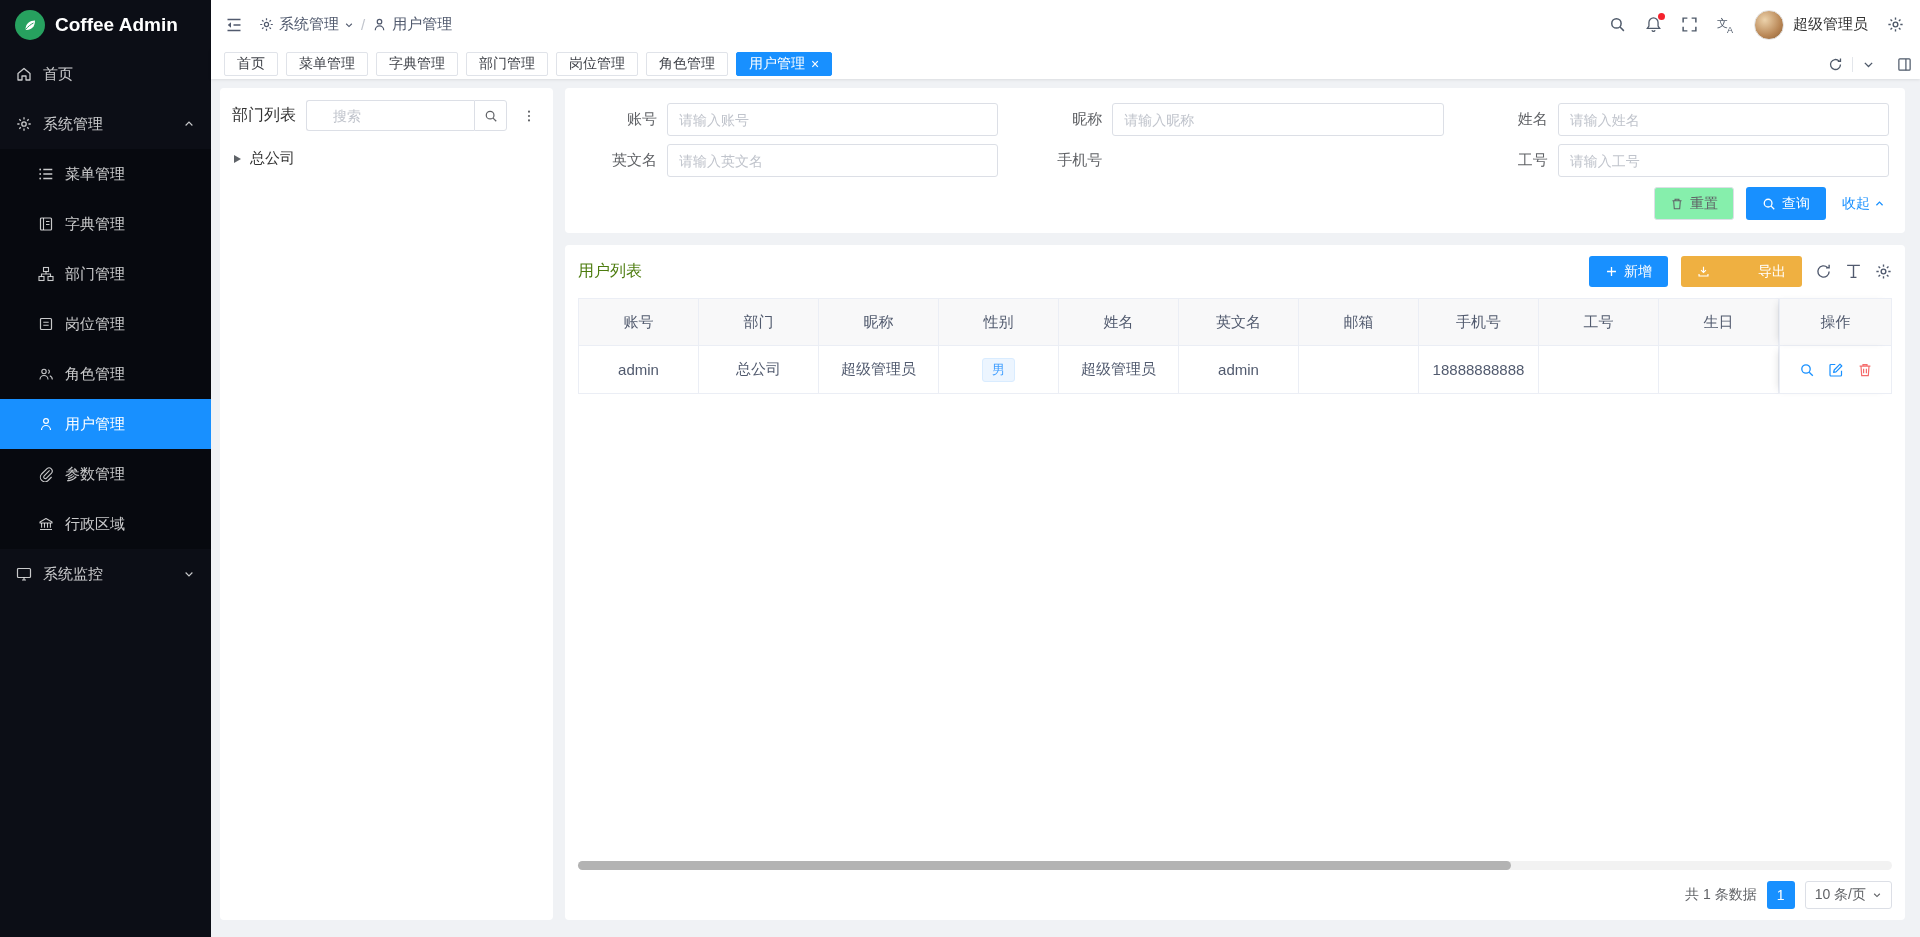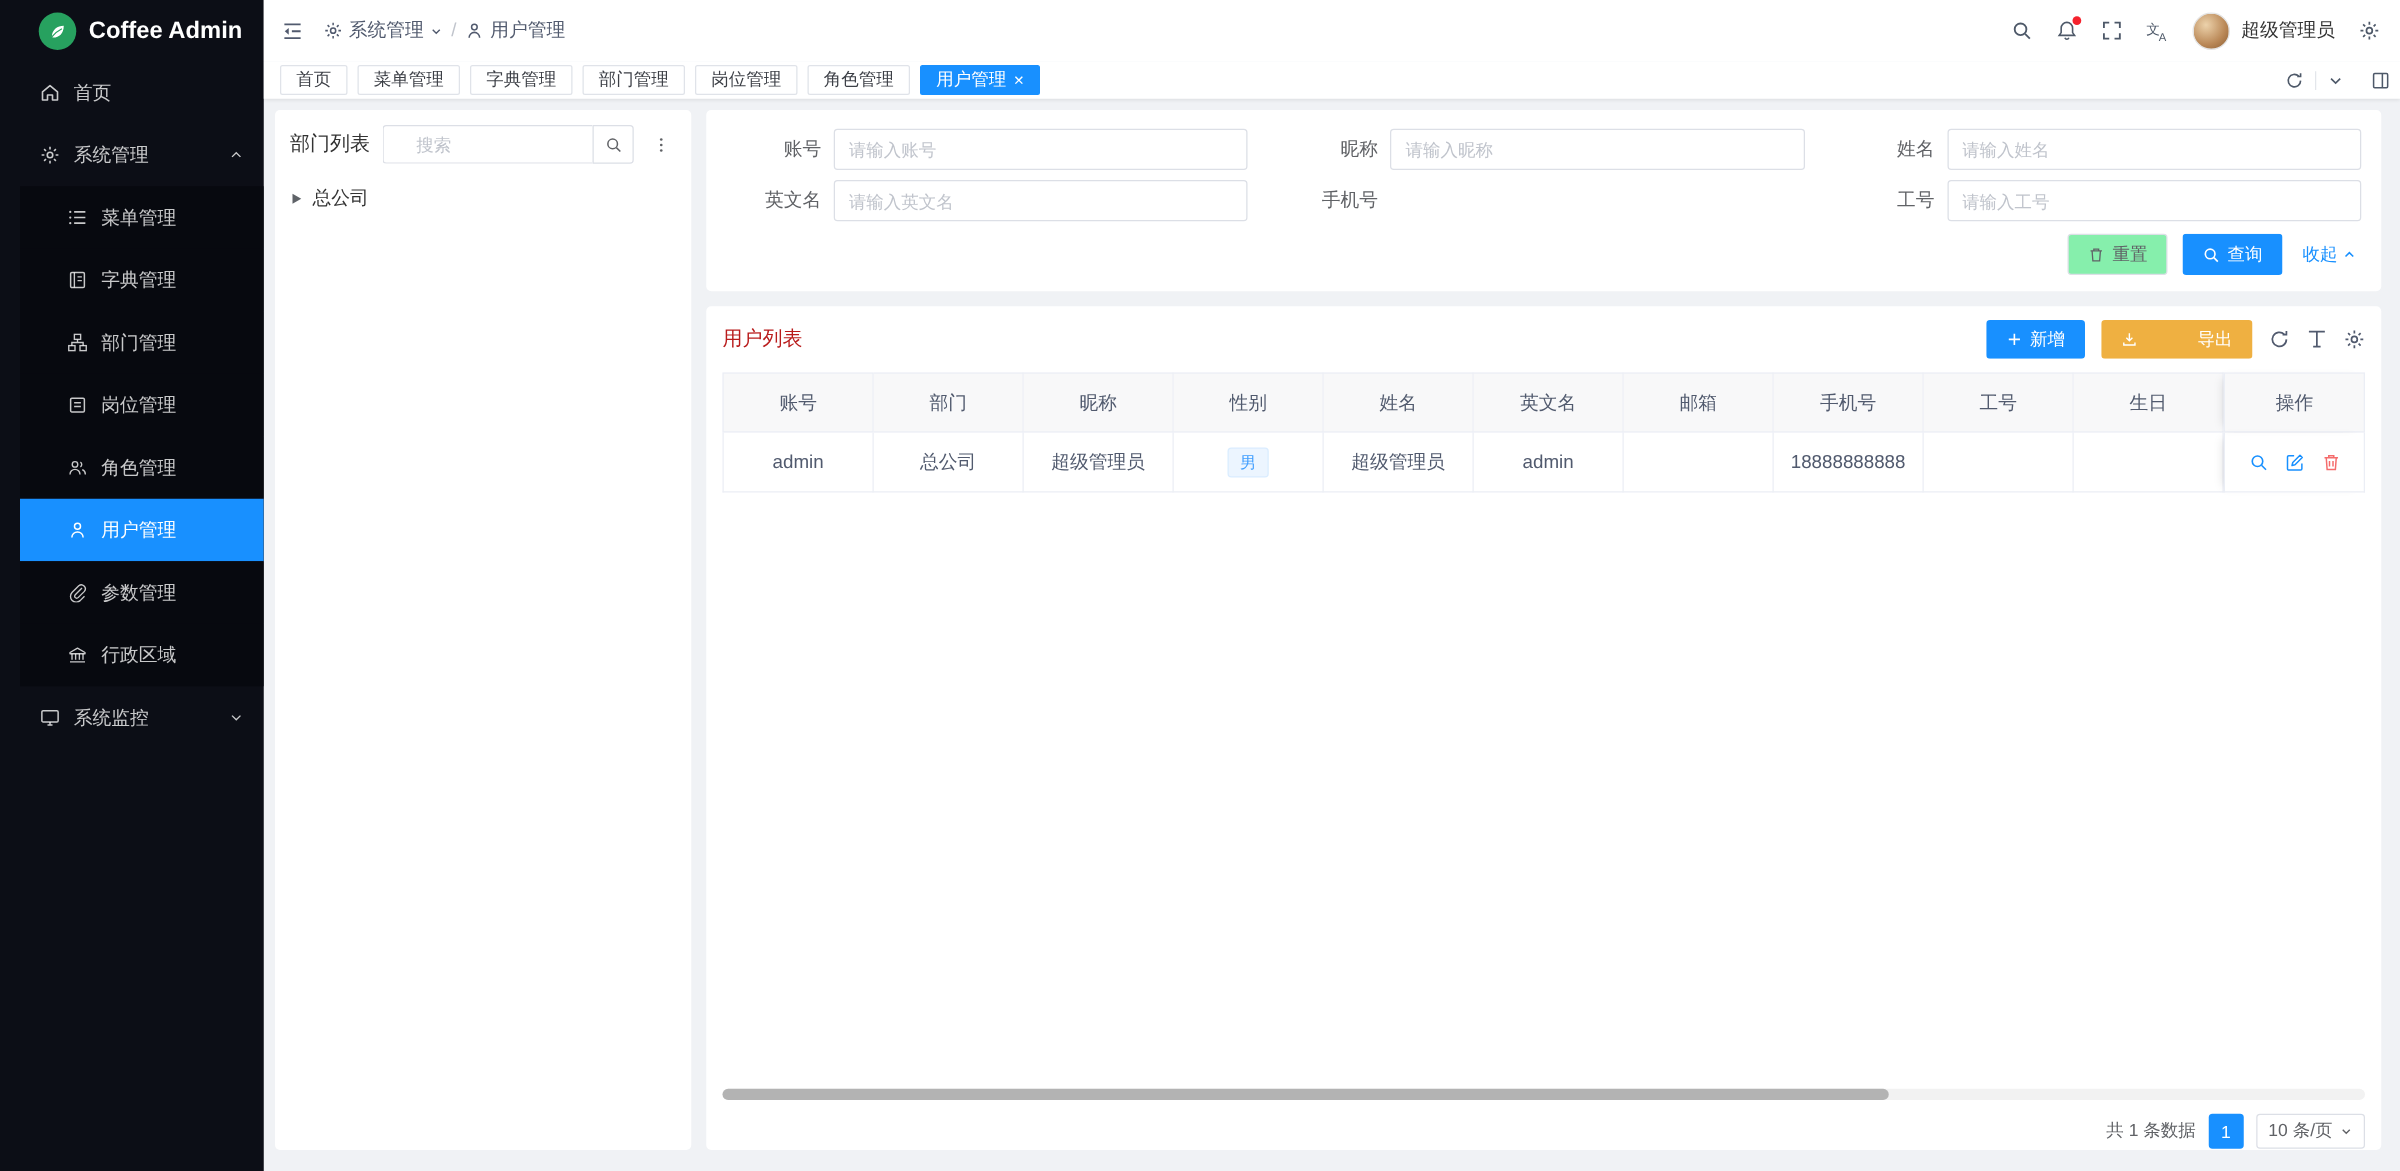--- a/index.html
+++ b/index.html
@@ -4,21 +4,21 @@
 <style>
   * { box-sizing: border-box; margin: 0; padding: 0; }
   html,body { width: 1920px; height: 937px; }
   body {
     font-family: "Liberation Sans", "DejaVu Sans", sans-serif;
     font-size: 15px; color: #333; background: #f0f2f5; overflow: hidden;
   }
   .app { width: 1920px; height: 937px; display: flex; }
 
   
-  .sidebar { width: 211px; min-width: 211px; height: 100%; background: #0c0e16; display: flex; flex-direction: column; padding-left: 16px; }
+  .sidebar { width: 211px; min-width: 211px; height: 100%; background: #0c0e16; display: flex; flex-direction: column; }
   .logo { height: 49px; display: flex; align-items: center; gap: 10px; padding-left: 15px; }
   .logo-badge { width: 30px; height: 30px; border-radius: 50%; background: #27a15f; display: flex; align-items: center; justify-content: center; flex: none; }
   .logo-title { color: #fff; font-weight: bold; font-size: 19px; white-space: nowrap; }
   .menu { flex: 1; overflow: hidden; }
   .menu-item { height: 50px; display: flex; align-items: center; gap: 11px; padding: 0 16px; color: rgba(255,255,255,0.78); font-size: 15px; cursor: pointer; white-space: nowrap; }
   .menu-item .m-arrow { margin-left: auto; display: flex; }
   .submenu .menu-item { padding-left: 38px; background: #07090f; }
   .menu-item.active { background: #1890ff; color: #fff; }
   .menu-item svg { flex: none; }
 
@@ -74,41 +74,41 @@
   .form-actions { display: flex; justify-content: flex-end; align-items: center; gap: 12px; margin-top: 10px; }
   .btn { height: 33px; display: inline-flex; align-items: center; gap: 6px; padding: 0 15px; border-radius: 3px; font-size: 14px; cursor: pointer; border: 1px solid transparent; background: #86efac; }
   .btn-plain { border-color: #dcdfe6; color: #606266; }
   .btn-primary { background: #1890ff; color: #fff; }
   .btn-warning { background: #efb041; color: #fff; }
   .link-collapse { color: #1890ff; font-size: 14px; display: inline-flex; align-items: center; gap: 4px; cursor: pointer; padding: 0 4px; }
 
   
   .table-card { flex: 1; background: #fff; border-radius: 4px; display: flex; flex-direction: column; min-height: 0; padding: 0 13px; }
   .card-head { height: 53px; display: flex; align-items: center; flex: none; }
-  .card-title { font-size: 16px; color: #b91c1c; }
+  .card-title { font-size: 16px; color: #4d7c0f; }
   .card-tools { margin-left: auto; display: flex; align-items: center; gap: 13px; }
   .tool-icon { color: #515a6e; cursor: pointer; display: flex; background: none; border: none; }
 
   .t-row { display: flex; width: 100%; }
   .t-cell { flex: 1; min-width: 0; height: 48px; display: flex; align-items: center; justify-content: center; border-right: 1px solid #ebeef5; border-bottom: 1px solid #ebeef5; font-size: 15px; color: #515a6e; white-space: nowrap; overflow: hidden; }
   .t-row .t-cell:first-child { border-left: 1px solid #ebeef5; }
   .t-head .t-cell { background: #f8f8f9; border-top: 1px solid #ebeef5; color: #515a6e; }
   .t-cell.fixed { flex: none; width: 113px; border-left: 1px solid #ebeef5; box-shadow: -5px 0 8px -5px rgba(0,0,0,0.15); }
   .tag-male { display: inline-block; padding: 1px 9px; background: #ecf5ff; border: 1px solid #d9ecff; border-radius: 3px; color: #409eff; font-size: 13px; line-height: 20px; }
   .row-actions { display: flex; align-items: center; gap: 13px; }
   .row-actions .act { display: flex; cursor: pointer; background: none; border: none; padding: 0; }
   .act-view, .act-edit { color: #1890ff; }
   .act-delete { color: #f56c6c; }
 
   .t-spacer { flex: 1; }
 
   .h-scrollbar { height: 9px; background: #f2f2f2; border-radius: 5px; margin-bottom: 10px; flex: none; }
   .h-thumb { width: 71%; height: 9px; background: #b3b3b3; border-radius: 5px; cursor: pointer; }
 
-  .pagination { display: flex; justify-content: flex-end; align-items: center; gap: 10px; height: 30px; margin-bottom: 0; flex: none; }
+  .pagination { display: flex; justify-content: flex-end; align-items: center; gap: 10px; height: 30px; margin-bottom: 10px; flex: none; }
   .page-total { color: #606266; font-size: 14px; }
   .page-num { width: 28px; height: 28px; background: #1890ff; color: #fff; border-radius: 3px; display: flex; align-items: center; justify-content: center; font-size: 14px; cursor: pointer; border: none; }
   .page-size { height: 28px; border: 1px solid #dcdfe6; border-radius: 3px; display: flex; align-items: center; gap: 6px; padding: 0 9px; color: #606266; font-size: 14px; cursor: pointer; background: #fff; }
 </style>
 </head>
 <body>
 
 <div class="app">
 
   <aside class="sidebar">

